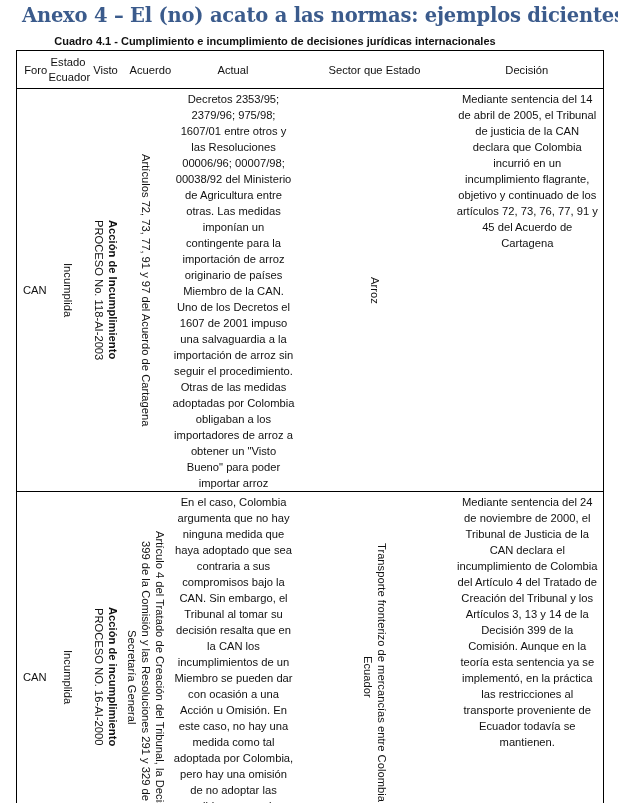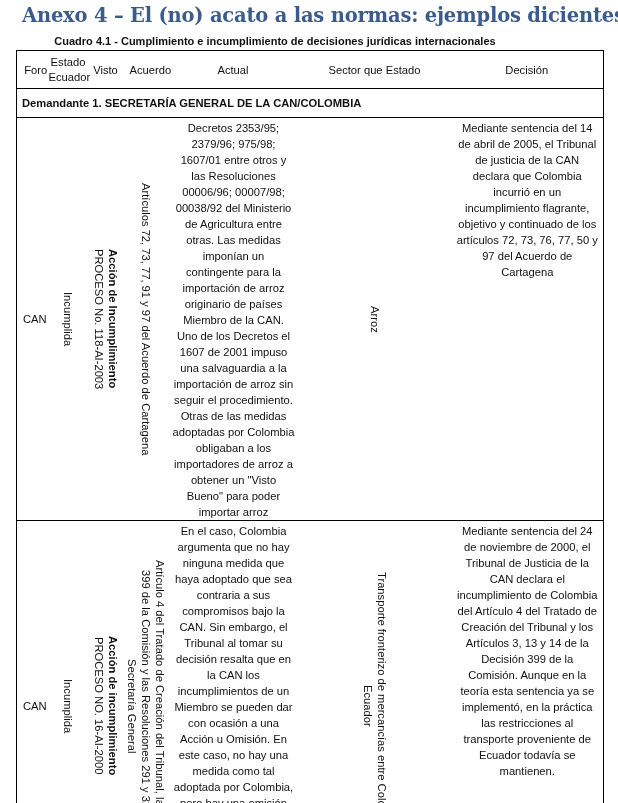--- a/index.html
+++ b/index.html
@@ -49,23 +49,20 @@
     <td class="c" style="line-height:15px;margin-left:48px;">
       <div>Estado</div>
       <div>Ecuador</div>
     </td>
     <td class="c">Visto</td>
     <td class="pad">Acuerdo</td>
     <td class="c">Actual</td>
     <td class="c">Sector que Estado</td>
     <td class="c">Decisión</td>
   </tr>
-  <tr class="group">
-    <td colspan="7">Demandante 1.   SECRETARÍA GENERAL DE LA CAN/COLOMBIA</td>
-  </tr>
 
   <tr class="row1">
     <td class="foro">CAN</td>
     <td>
       <div class="vwrap">
             <span class="vtext">Incumplida</span>
           </div>
     </td>
     <td>
       <div class="vwrap" style="gap:0;">
@@ -77,21 +74,21 @@
       <div class="vwrap">
             <span class="vtext">Artículos 72, 73, 77, 91 y 97 del Acuerdo de Cartagena</span>
           </div>
     </td>
     <td class="medida">Decretos 2353/95; 2379/96; 975/98; 1607/01 entre otros y las Resoluciones 00006/96; 00007/98; 00038/92 del Ministerio de Agricultura entre otras. Las medidas imponían un contingente para la importación de arroz originario de países Miembro de la CAN. Uno de los Decretos el 1607 de 2001 impuso una salvaguardia a la importación de arroz sin seguir el procedimiento. Otras de las medidas adoptadas por Colombia obligaban a los importadores de arroz a obtener un "Visto Bueno" para poder importar arroz</td>
     <td>
       <div class="vwrap">
             <span class="vtext">Arroz</span>
           </div>
     </td>
-    <td class="decision">Mediante sentencia del 14 de abril de 2005, el Tribunal de justicia de la CAN declara que Colombia incurrió en un incumplimiento flagrante, objetivo y continuado de los artículos 72, 73, 76, 77, 50 y 97 del Acuerdo de Cartagena</td>
+    <td class="decision">Mediante sentencia del 14 de abril de 2005, el Tribunal de justicia de la CAN declara que Colombia incurrió en un incumplimiento flagrante, objetivo y continuado de los artículos 72, 73, 76, 77, 91 y 45 del Acuerdo de Cartagena</td>
   </tr>
 
   <tr class="row2">
     <td class="foro">CAN</td>
     <td>
       <div class="vwrap">
             <span class="vtext">Incumplida</span>
           </div>
     </td>
     <td>

